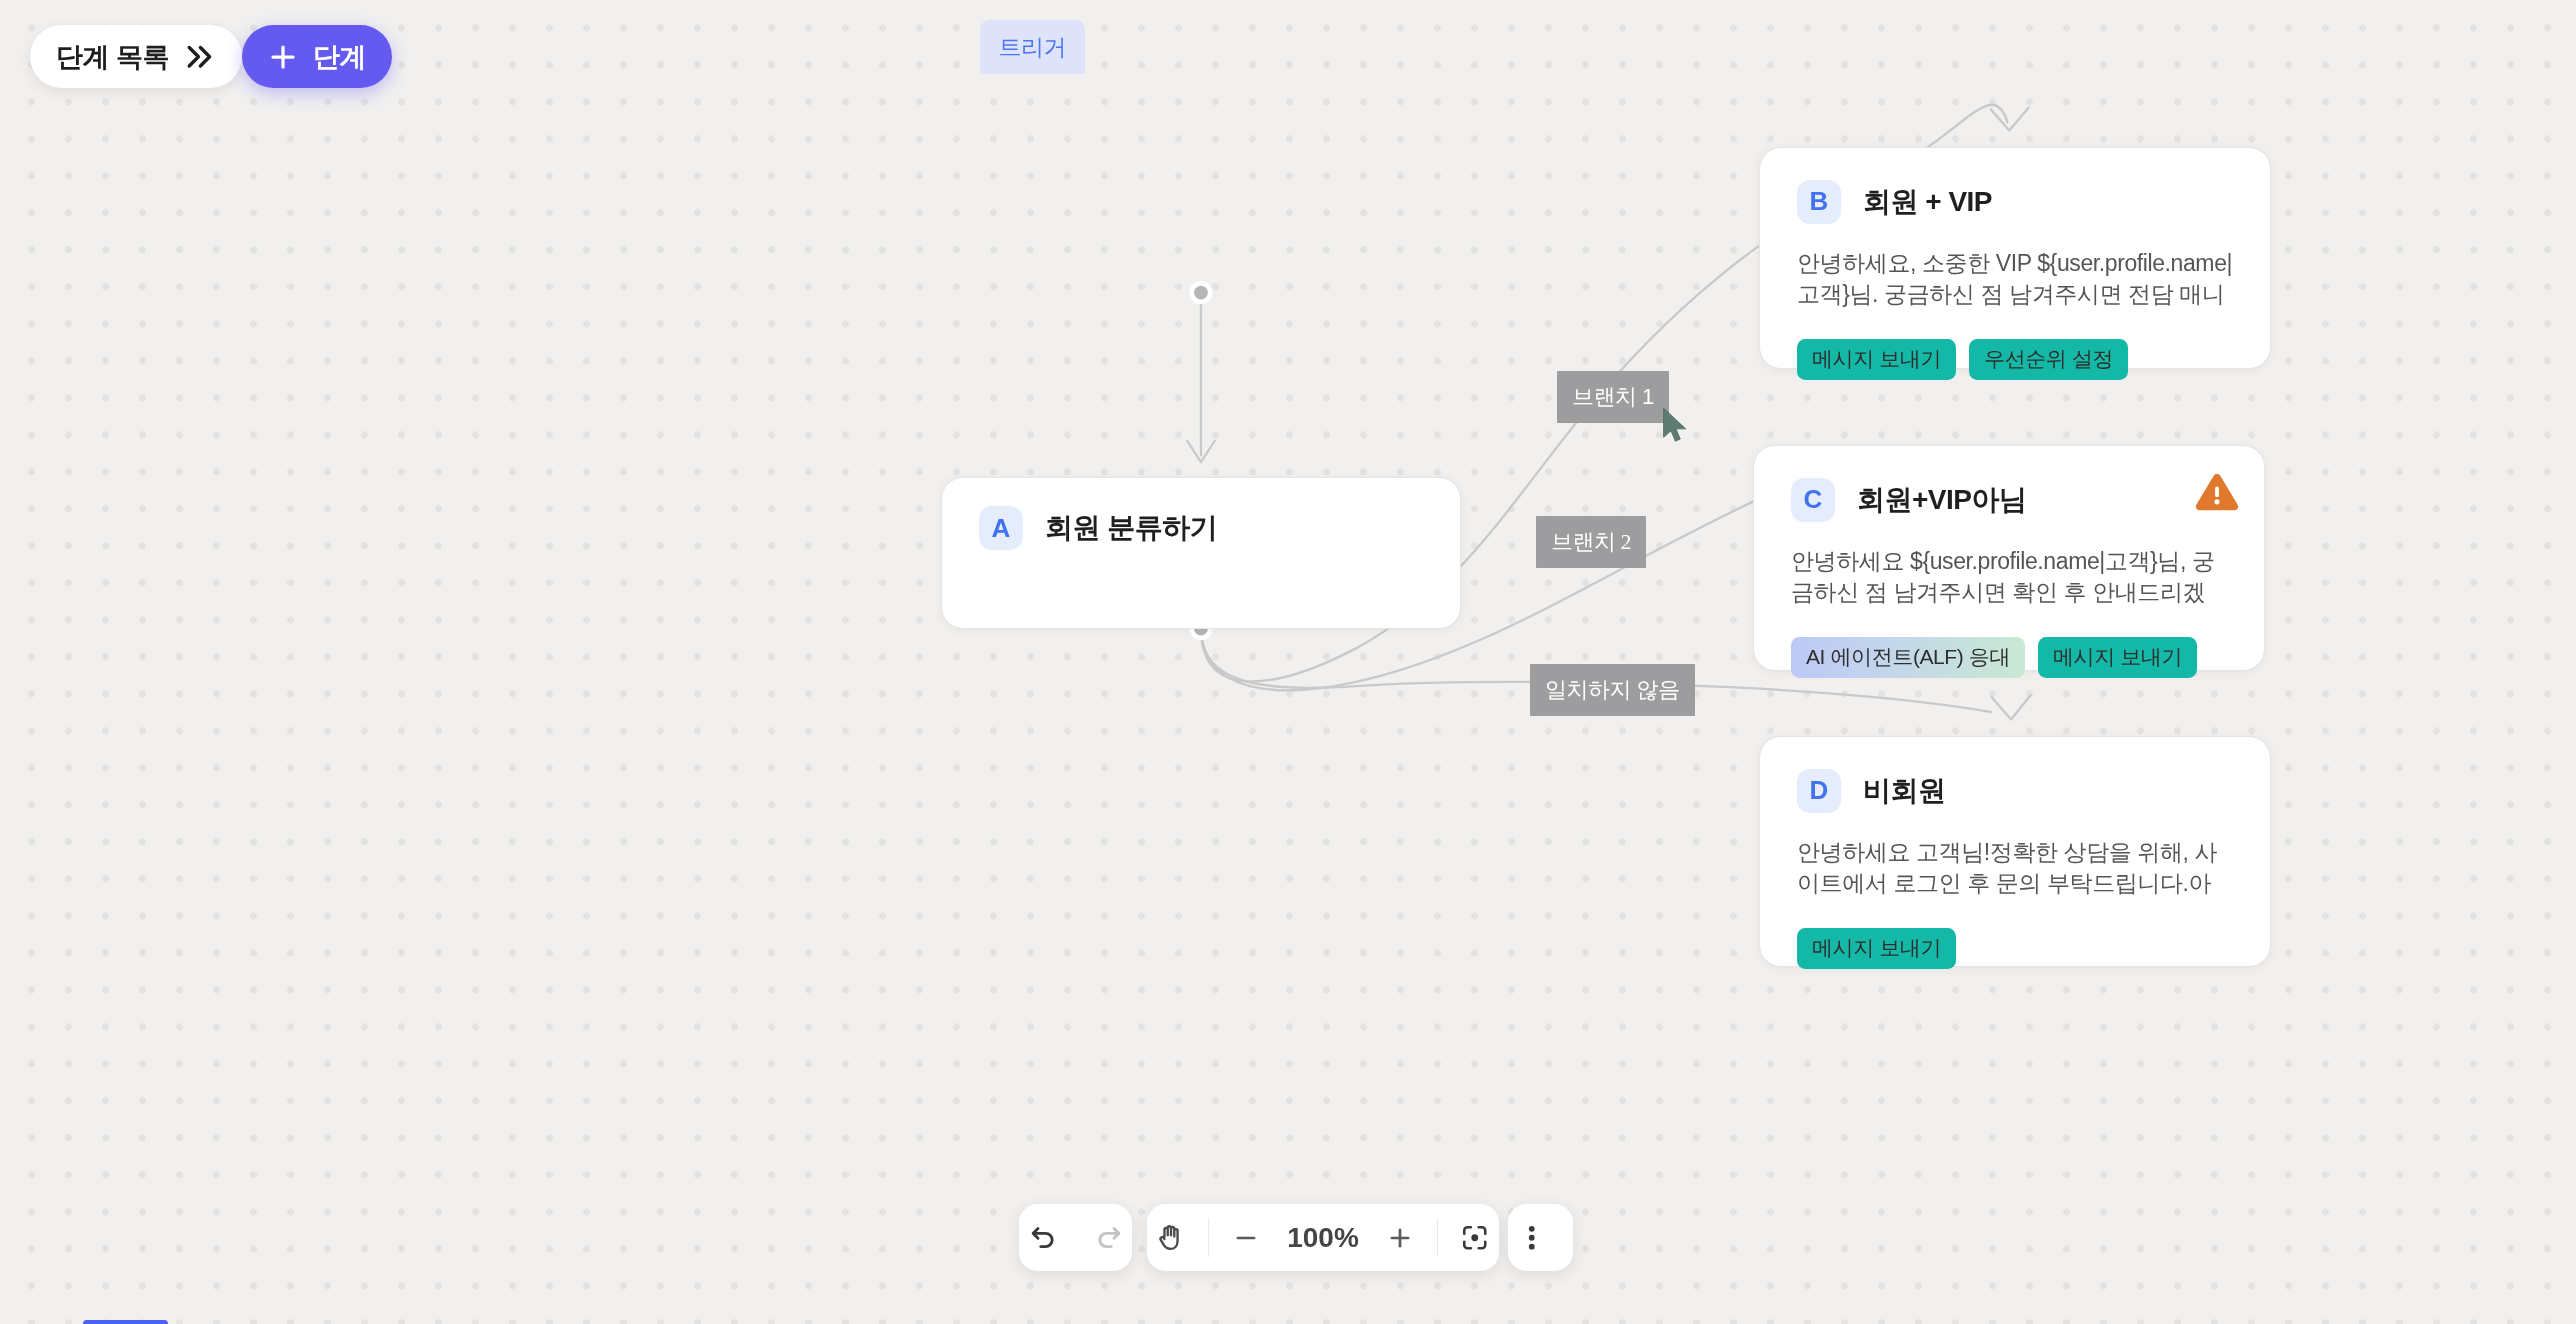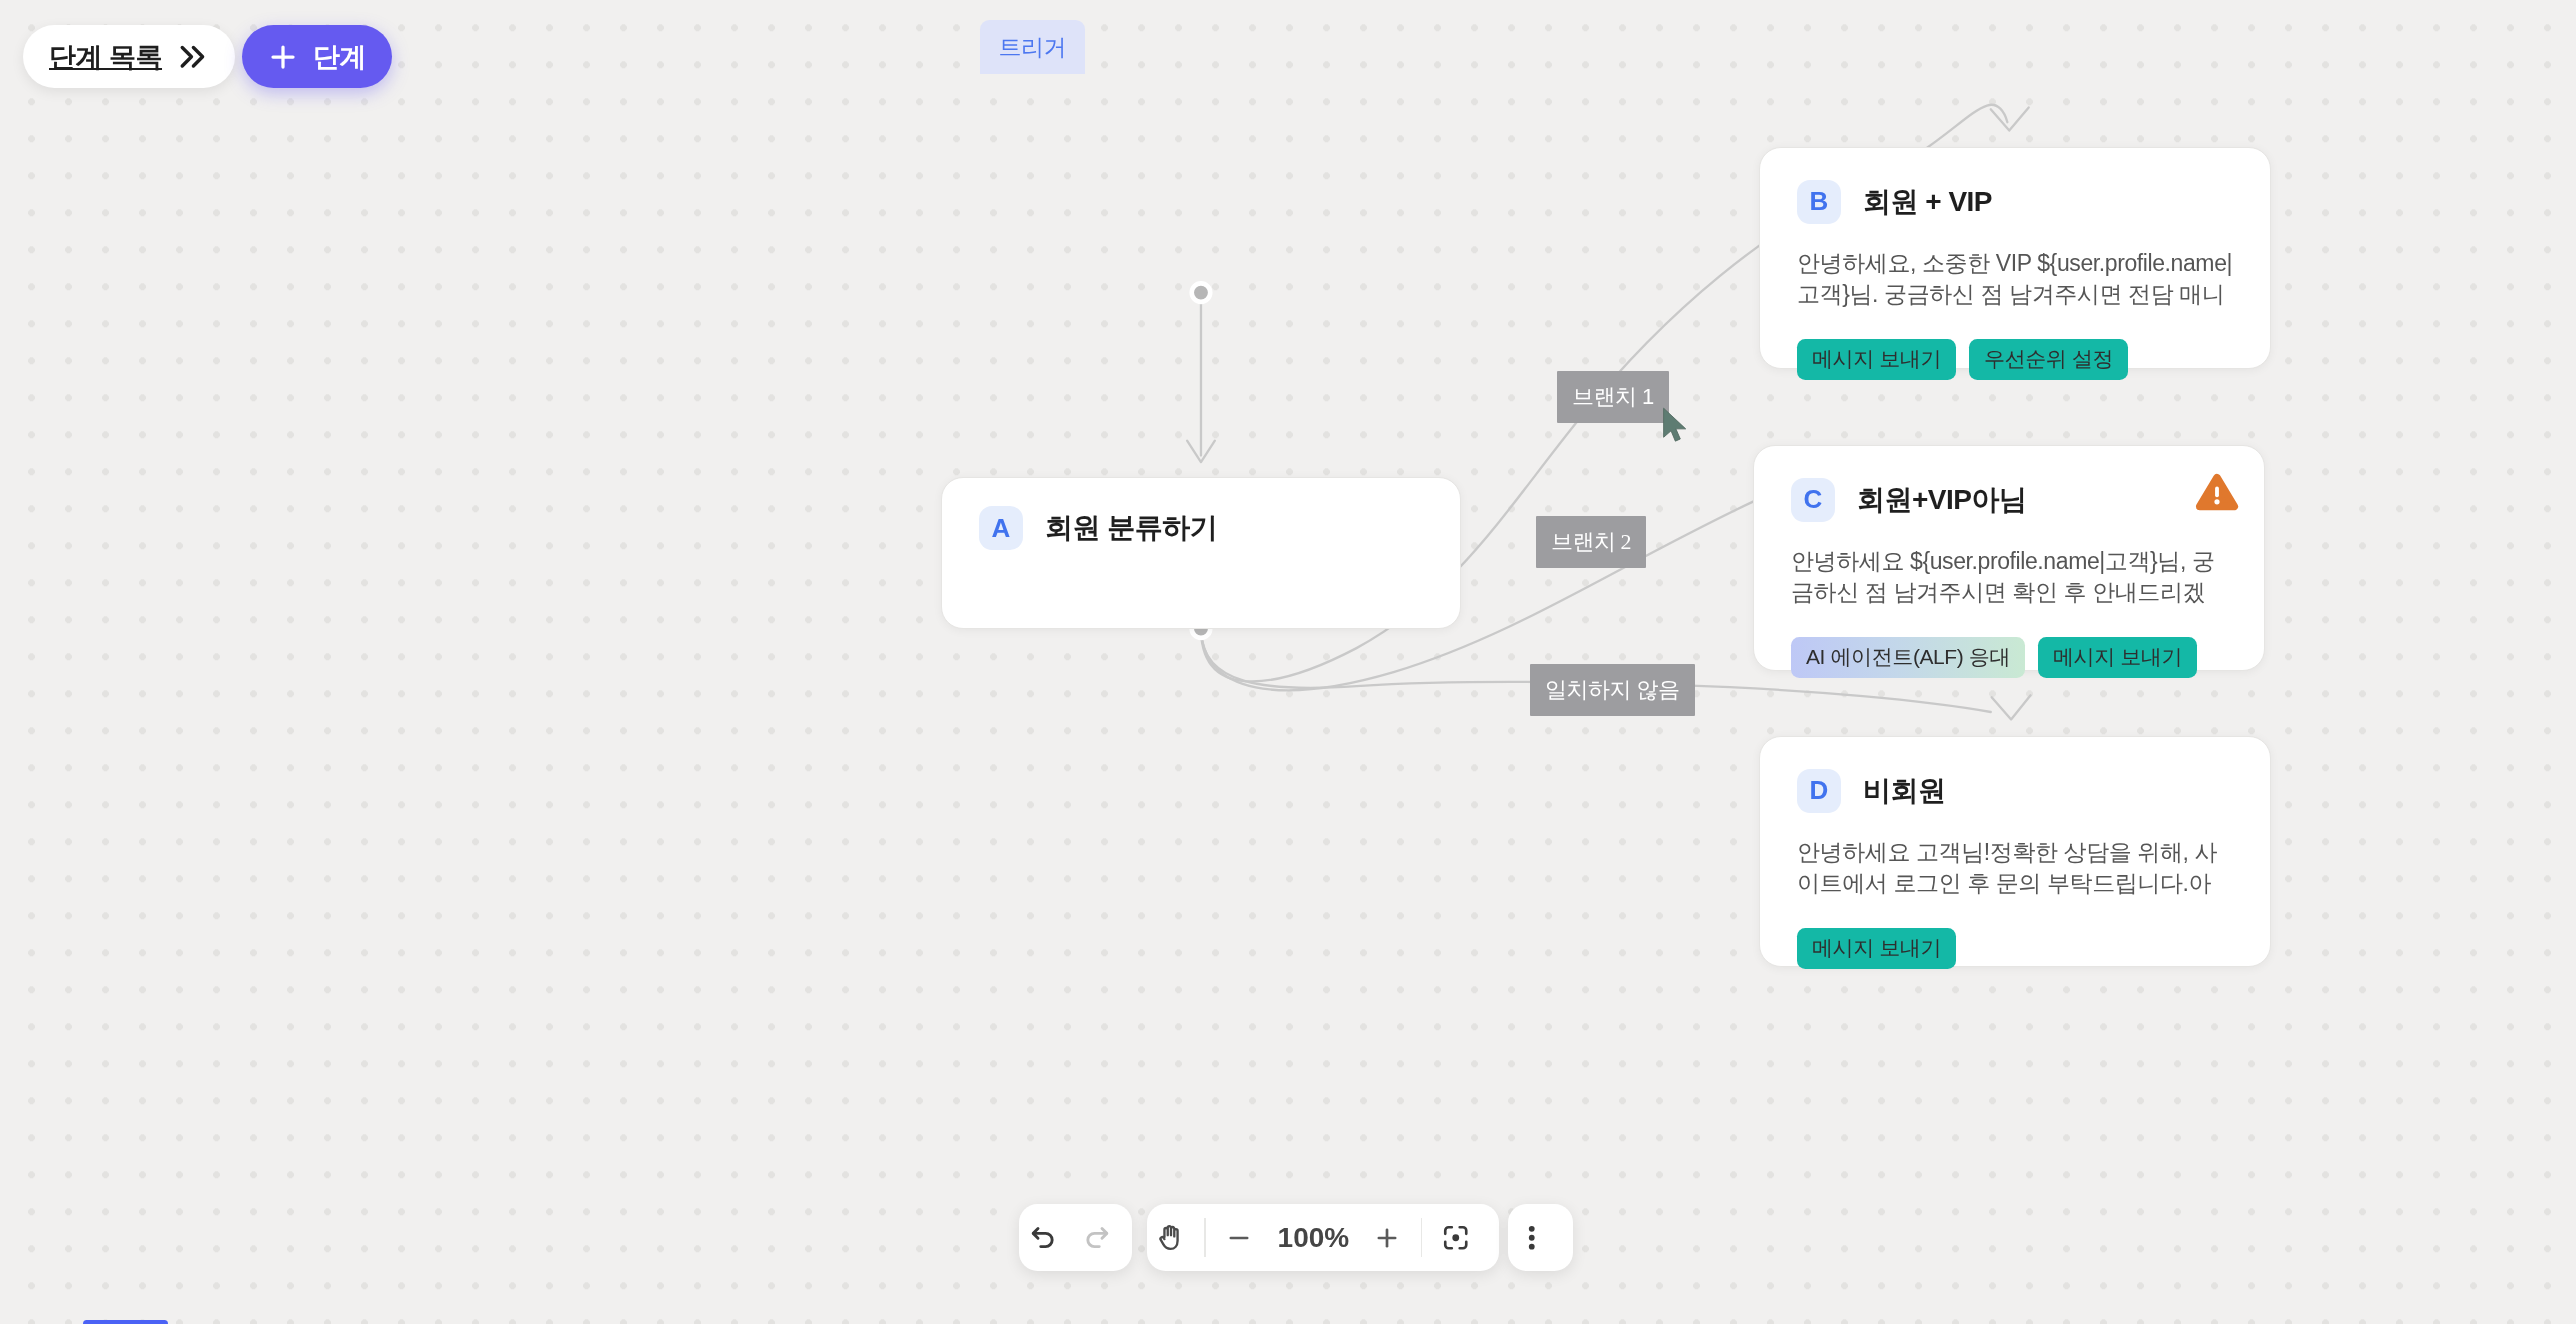--- a/index.html
+++ b/index.html
@@ -35,21 +35,21 @@
   
   .edge-label{position:absolute;background:#9D9DA0;color:#FFF;font-size:22px;font-weight:500;
         padding:11px 15px;border-radius:1px;letter-spacing:-0.5px;white-space:nowrap;z-index:5;}
   
   .pill-btn{position:absolute;height:63px;border-radius:31.5px;display:flex;align-items:center;gap:15px;
         background:#FFF;box-shadow:0 3.7px 13px rgba(0,0,0,.08);font-size:27px;font-weight:bold;
         color:#1E1E1E;padding:0 26px;z-index:10;cursor:pointer;letter-spacing:-0.5px;}
   .pill-btn.primary{background:#655AF0;color:#FFF;box-shadow:0 5.6px 16.7px rgba(100,90,240,.35);}
   
   .tool-group{position:absolute;background:#FFF;border-radius:18.5px;box-shadow:0 3.7px 15px rgba(0,0,0,.09);
-        display:flex;align-items:center;justify-content:flex-start;height:67px;z-index:10;}
+        display:flex;align-items:center;justify-content:space-between;height:67px;z-index:10;}
   .tool-btn{display:flex;align-items:center;justify-content:center;width:48px;height:48px;cursor:pointer;}
   .tool-divider{width:1.9px;height:39px;background:#E8E8E6;margin:0 9.3px;}
   .zoom-value{font-size:28px;font-weight:600;color:#454545;margin:0 7.4px;min-width:85px;text-align:center;}
   
   #edges{position:absolute;left:0;top:0;z-index:1;}
   .node{z-index:2;}
   #cursor{position:absolute;left:1662px;top:407px;z-index:20;}
   .sliver{position:absolute;left:83px;top:1320px;width:85px;height:7.4px;background:#4B62F5;border-radius:3.7px 3.7px 0 0;z-index:10;}
 </style>
 </head>
@@ -75,21 +75,21 @@
 
     <g stroke="#C9C9C9" stroke-width="2.5" fill="none" stroke-linecap="round" stroke-linejoin="round">
       <path d="M1297 682 C1299 738, 1362 748, 1465 741 C1580 734, 1700 736, 1812 740 C1962 745, 2082 757, 2150 769"></path>
       <path d="M2151 753 L2172 777 L2193 751"></path>
     </g>
 
     <circle cx="1297" cy="316" r="10" fill="#B6B6B6" stroke="#FFFFFF" stroke-width="5"></circle>
     <circle cx="1297" cy="679" r="10" fill="#B6B6B6" stroke="#FFFFFF" stroke-width="5"></circle>
   </svg>
 
-  <div class="pill-btn" style="left:23px;top:25px;text-decoration:underline;">
+  <div class="pill-btn" style="left:30px;top:25px;">
     <span>단계 목록</span>
     <span style="display:flex;">
       <svg width="31.5" height="31.5" viewBox="0 0 24 24" fill="none" stroke="#1E1E1E" stroke-width="2.6" stroke-linecap="round" stroke-linejoin="round">
         <path d="M4 5 L11 12 L4 19"></path>
           <path d="M12.5 5 L19.5 12 L12.5 19"></path>
       </svg>
     </span>
   </div>
   <div class="pill-btn primary" style="left:242px;top:25px;">
     <span style="display:flex;">

